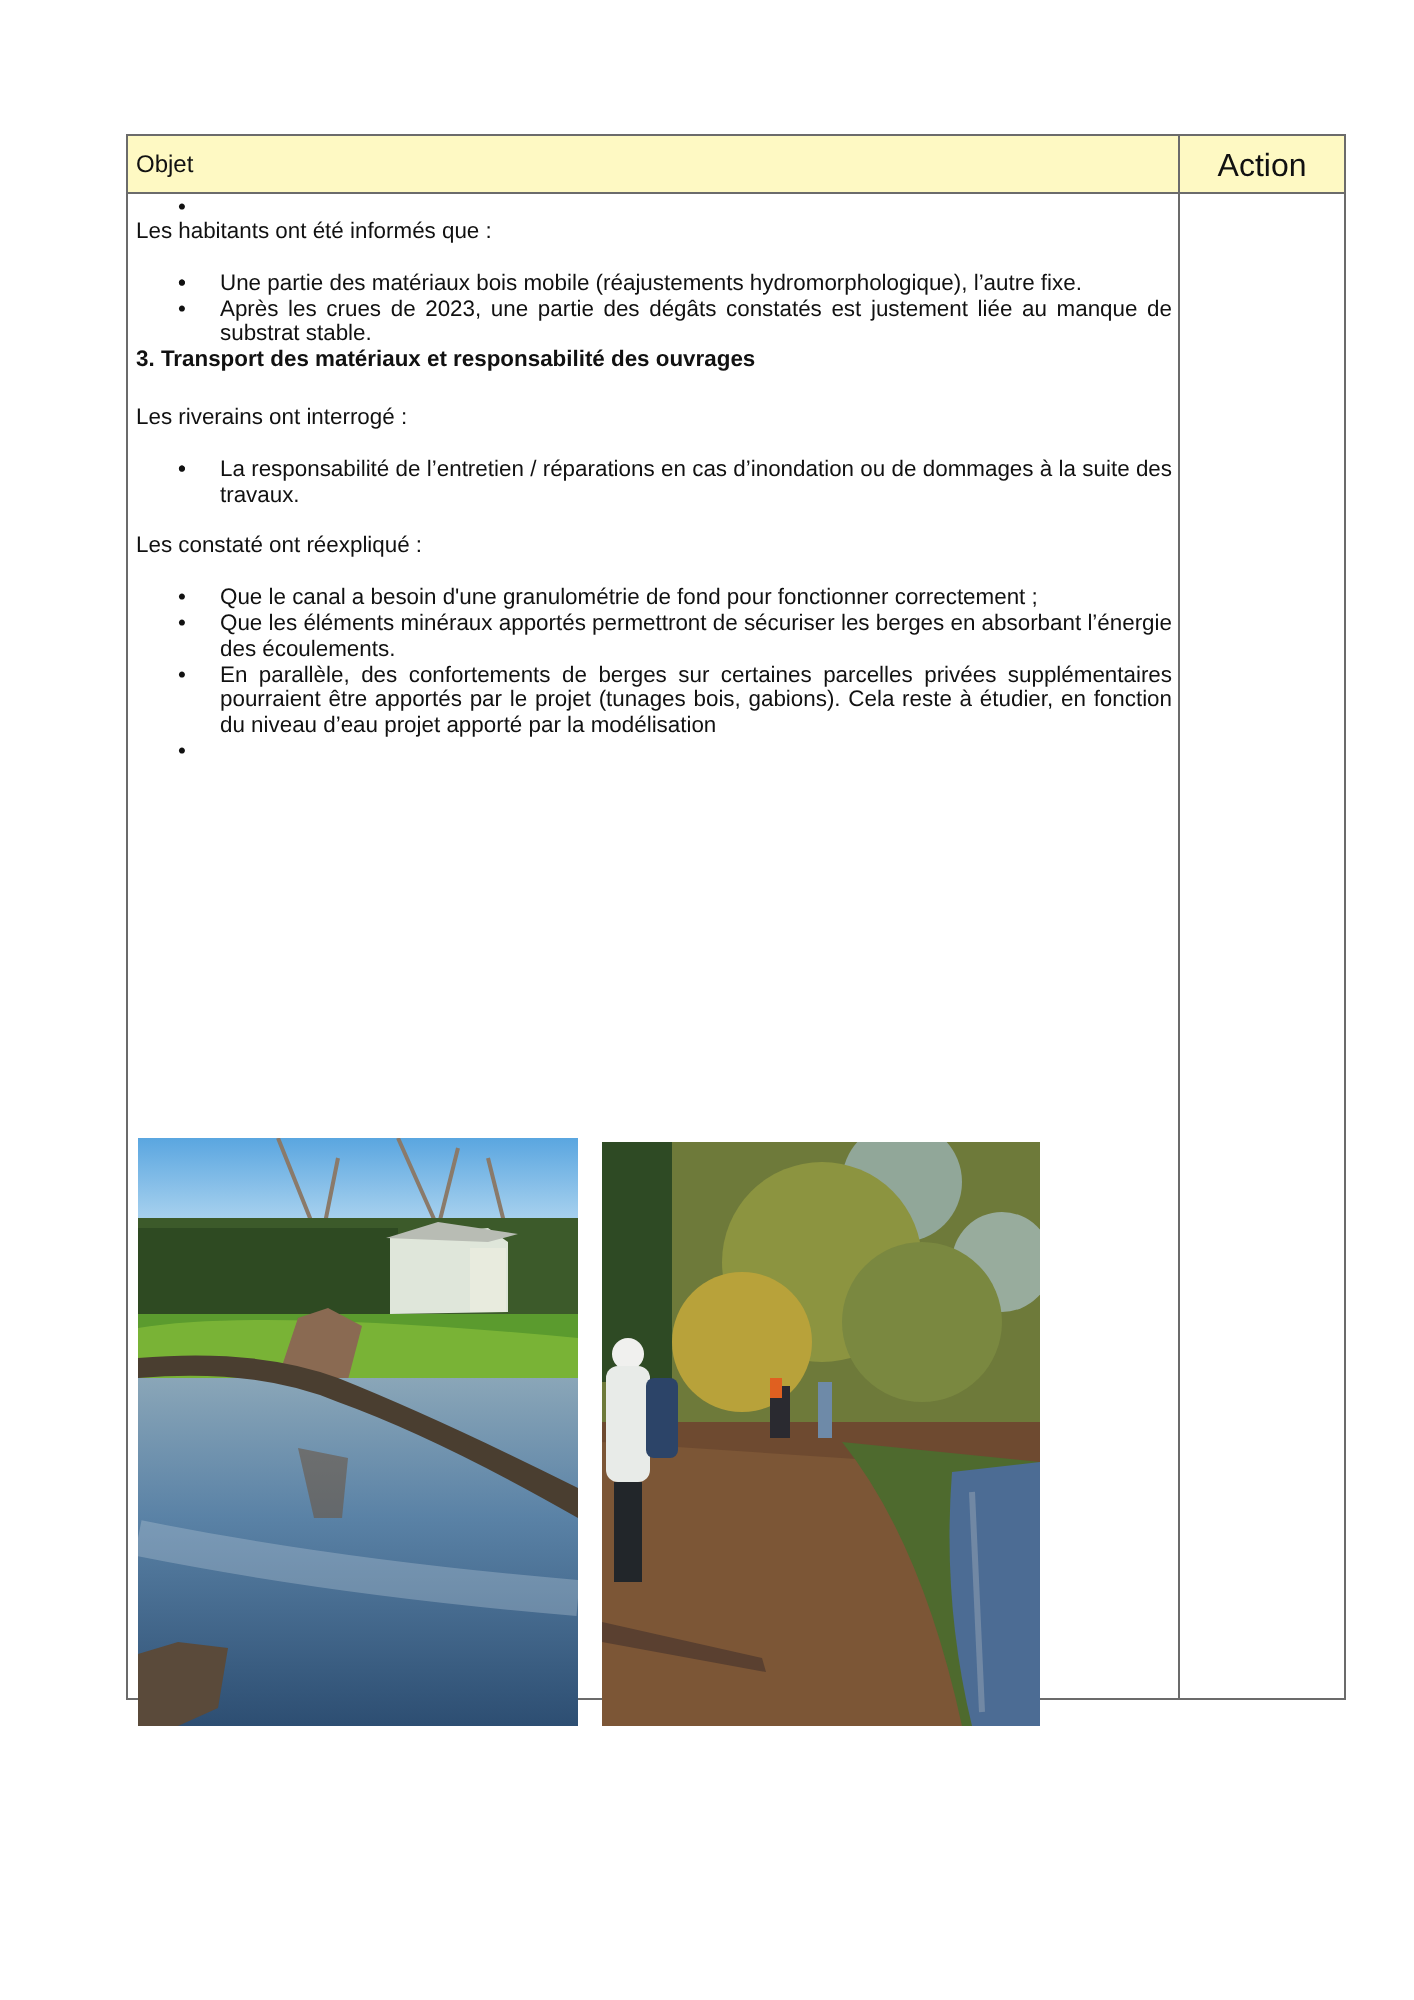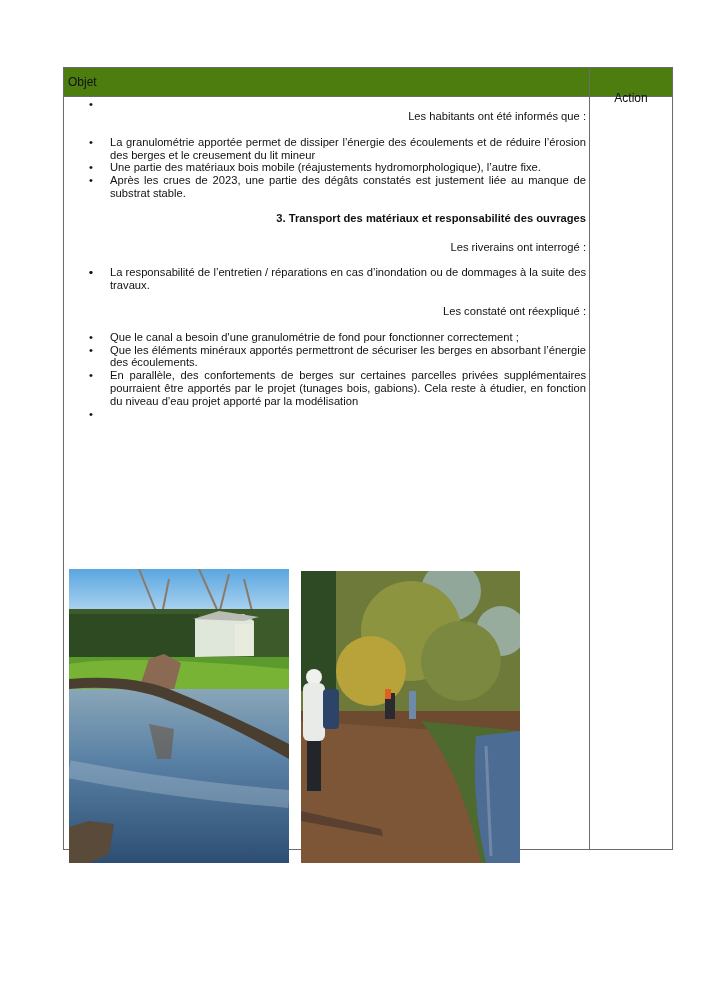--- a/index.html
+++ b/index.html
@@ -1,25 +1,25 @@
 <!DOCTYPE html>
 <html><head>
 <meta charset="utf-8">
 <style>
   html, body { margin:0; padding:0; background:#ffffff; }
   body { width:707px; height:1000px; position:relative; font-family:"Liberation Sans", sans-serif; color:#111; }
   .tbl { position:absolute; left:63px; top:67px; width:610px; height:783px; border:1px solid #6b6b6b; box-sizing:border-box; }
-  .hdr { position:absolute; left:0; top:0; width:608px; height:28px; background:#4d7c0f; border-bottom:1px solid #6b6b6b; }
+  .hdr { position:absolute; left:0; top:0; width:608px; height:28px; background:#fef9c3; border-bottom:1px solid #6b6b6b; }
   .hdr-obj { position:absolute; left:4px; top:7px; font-size:12px; }
-  .hdr-act { position:absolute; left:526px; width:82px; top:7px; font-size:12px; text-align:center;margin-top:16px; }
+  .hdr-act { position:absolute; left:526px; width:82px; top:7px; font-size:16px; text-align:center; }
   .vdiv { position:absolute; left:525px; top:0; width:1px; height:781px; background:#6b6b6b; }
   .content { position:absolute; left:4px; top:29px; width:518px; font-size:11.2px; line-height:12.8px; }
-  p { margin:0;text-align:right; }
+  p { margin:0; }
   .para { margin-top:13px; margin-bottom:13px; }
-  .h3 { font-weight:bold; margin-top:12px; margin-bottom:13px; }
+  .h3 { font-weight:bold; margin-top:0; margin-bottom:13px; }
   ul { margin:0; padding:0; list-style:none; }
   li { position:relative; padding-left:42px; text-align:justify; }
   li .bullet { position:absolute; left:21px; top:0; }
   .first-ul { margin-top:1px; }
   .photos { position:absolute; top:472px; left:0; width:520px; height:296px; }
   .ph { position:absolute; overflow:hidden; }
   .ph1 { left:1px; top:0; width:220px; height:294px; }
   .ph2 { left:233px; top:2px; width:219px; height:292px; }
 </style>
 </head>
@@ -32,21 +32,21 @@
   </div>
   <div class="vdiv"></div>
 
   <div class="content">
     <ul class="first-ul">
       <li><span class="bullet">•</span></li>
     </ul>
 
     <p class="para">Les habitants ont été informés que :</p>
     <ul>
-      <li><span class="bullet">•</span><span>La granulométrie apportée permet de dissiper l’énergie des écoulements et de réduire l’érosion des berges et le creusement du lit mineur</span></li>
+      <li><span class="bullet">•</span></li>
       <li><span class="bullet">•</span><span>Une partie des matériaux bois mobile (réajustements hydromorphologique), l’autre fixe.</span></li>
       <li><span class="bullet">•</span><span>Après les crues de 2023, une partie des dégâts constatés est justement liée au manque de substrat stable.</span></li>
     </ul>
 
     <p class="h3">3. Transport des matériaux et responsabilité des ouvrages</p>
     <p class="para" style="margin-top:16px">Les riverains ont interrogé :</p>
     <ul>
       <li><span class="bullet">•</span></li>
       <li><span class="bullet">•</span><span>La responsabilité de l’entretien / réparations en cas d’inondation ou de dommages à la suite des travaux.</span></li>
     </ul>

